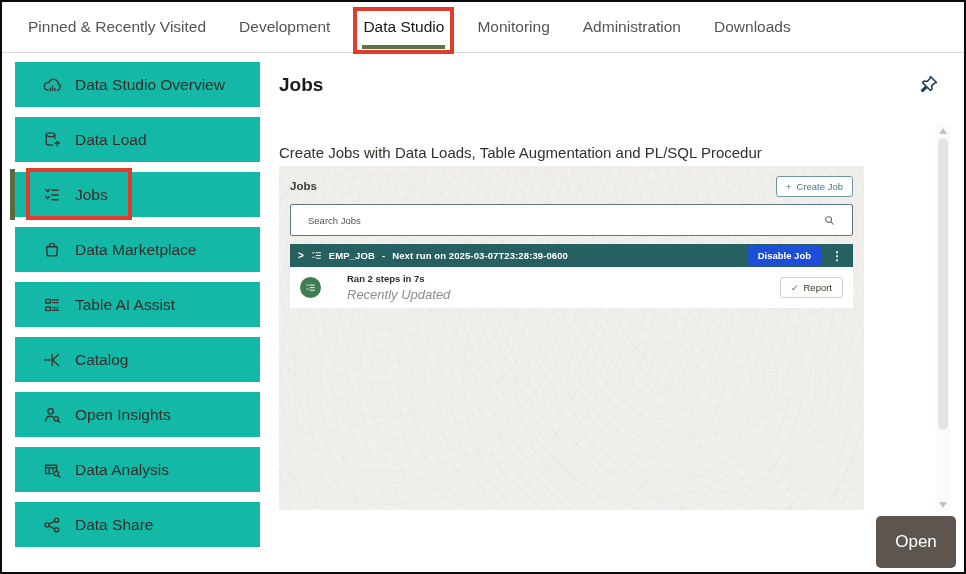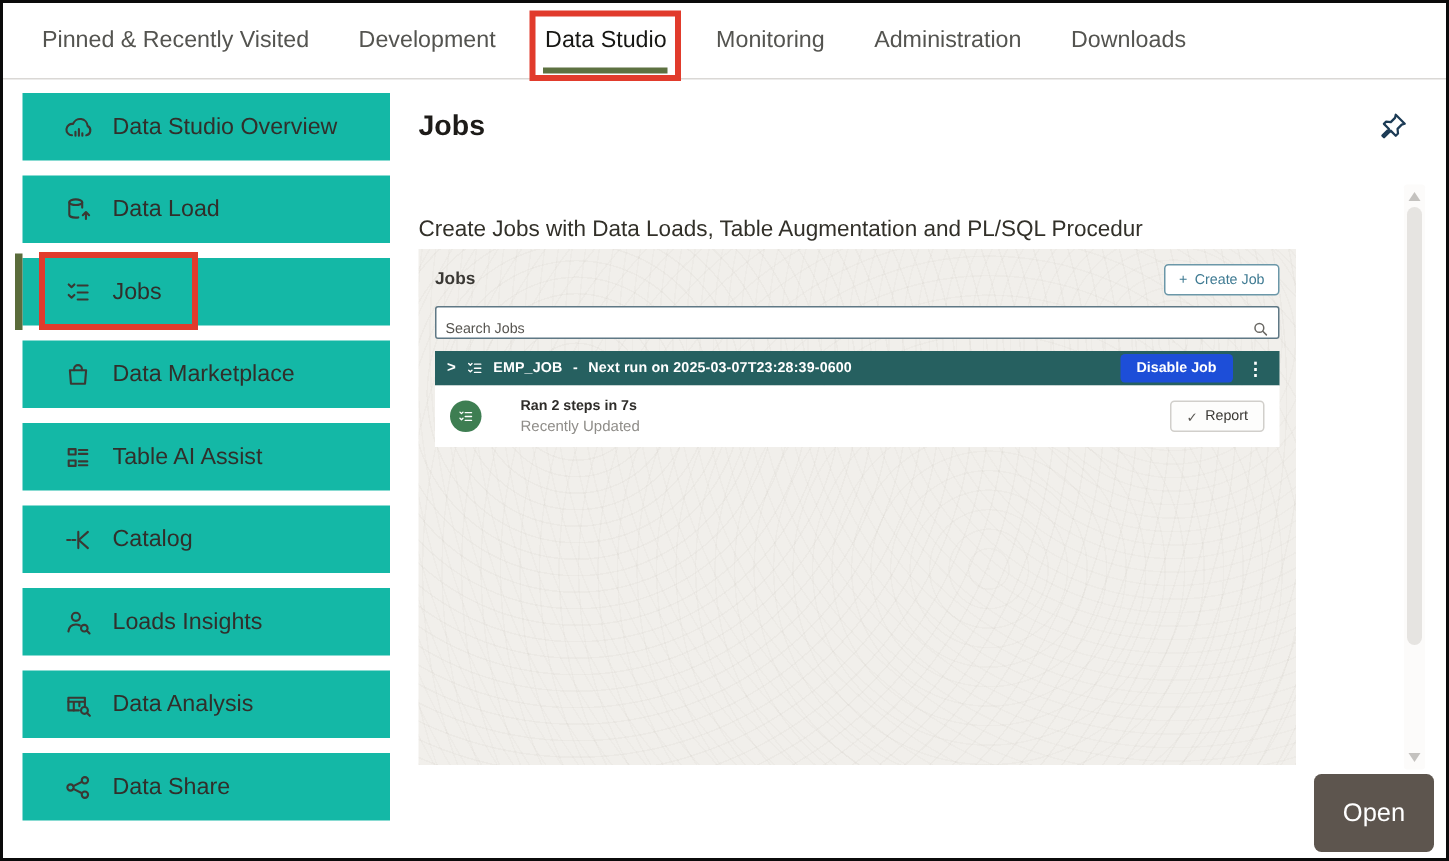--- a/index.html
+++ b/index.html
@@ -66,22 +66,22 @@
     padding:9px 11px; cursor:pointer;
   }
   .pv-header{ display:flex; align-items:center; justify-content:space-between; height:22px; }
   .pv-title{ font-size:11.5px; font-weight:700; color:#3b3935; }
   .pv-create-btn{
     display:flex; align-items:center; gap:5px; background:#fff;
     border:1px solid #6b97a8; border-radius:3px; padding:4px 9px;
     font-size:9.5px; color:#3e7a92;
   }
   .pv-search{
-    margin-top:7px; height:22px; background:#fff; border:1.5px solid #5f7885;
-    border-radius:2px; display:flex; align-items:flex-end; padding:0 6px;
+    margin-top:7px; height:32px; background:#fff; border:1.5px solid #5f7885;
+    border-radius:2px; display:flex; align-items:center; padding:0 17px;
   }
   .pv-search input{
     border:none; outline:none; flex:1; font-size:9.5px; color:#3c3a36;
     font-family:"Liberation Sans", sans-serif; background:transparent;
   }
   .pv-search input::placeholder{ color:#56544f; opacity:1; }
   .pv-search svg{ width:11px; height:11px; color:#6a6864; flex:0 0 auto; }
 
   .job-bar{
     margin-top:8px; height:23px; background:#266060; display:flex;
@@ -100,21 +100,21 @@
     height:41px; background:#fff; display:flex; align-items:center;
     gap:10px; padding:0 10px;
   }
   .status-circle{
     width:21px; height:21px; border-radius:50%; background:#3e7e52;
     display:flex; align-items:center; justify-content:center; flex:0 0 auto;
   }
   .status-circle svg{ width:11px; height:11px; }
   .job-detail .lines{ display:flex; flex-direction:column; gap:3px;margin-left:16px; }
   .run-summary{ font-size:9.5px; color:#2e2c29; font-weight:600; }
-  .updated-text{ font-size:10px; color:#8f8d89; }
+  .updated-text{ font-size:13px; color:#8f8d89;font-style:italic; }
   .report-btn{
     margin-left:auto; display:flex; align-items:center; gap:5px;
     background:#fdfdfc; border:1px solid #d1cfcb; border-radius:3px;
     padding:4px 10px; font-size:9.5px; color:#3a3834;
   }
   .report-btn .check{ color:#5c5a56; font-size:9px; }
 
   
   .scrollbar{
     position:absolute; right:14px; top:121px; width:14px; height:390px;
@@ -241,21 +241,21 @@
 
     <div class="side-item">
       <span class="icon">
         <svg viewBox="0 0 20 20" fill="none" stroke="currentColor" stroke-width="1.4" stroke-linecap="round" stroke-linejoin="round">
           <circle cx="8.6" cy="6.2" r="2.7"></circle>
           <path d="M3.6 16c.4-3 2.3-4.7 5-4.7 1 0 1.9.25 2.6.7"></path>
           <circle cx="14.2" cy="13.8" r="2.2"></circle>
           <path d="M15.8 15.4l1.9 1.9"></path>
         </svg>
       </span>
-      <span class="side-label">Loads Insights</span>
+      <span class="side-label">Open Insights</span>
     </div>
 
     <div class="side-item">
       <span class="icon">
         <svg viewBox="0 0 20 20" fill="none" stroke="currentColor" stroke-width="1.4" stroke-linecap="round" stroke-linejoin="round">
           <path d="M14.6 10.6V5.2H3.6v8.4h7"></path>
           <path d="M3.6 7.8h11M7.2 7.8v5.8M10.9 7.8v3"></path>
           <circle cx="14.3" cy="13.6" r="2.3"></circle>
           <path d="M16 15.3l1.9 1.9"></path>
         </svg>

